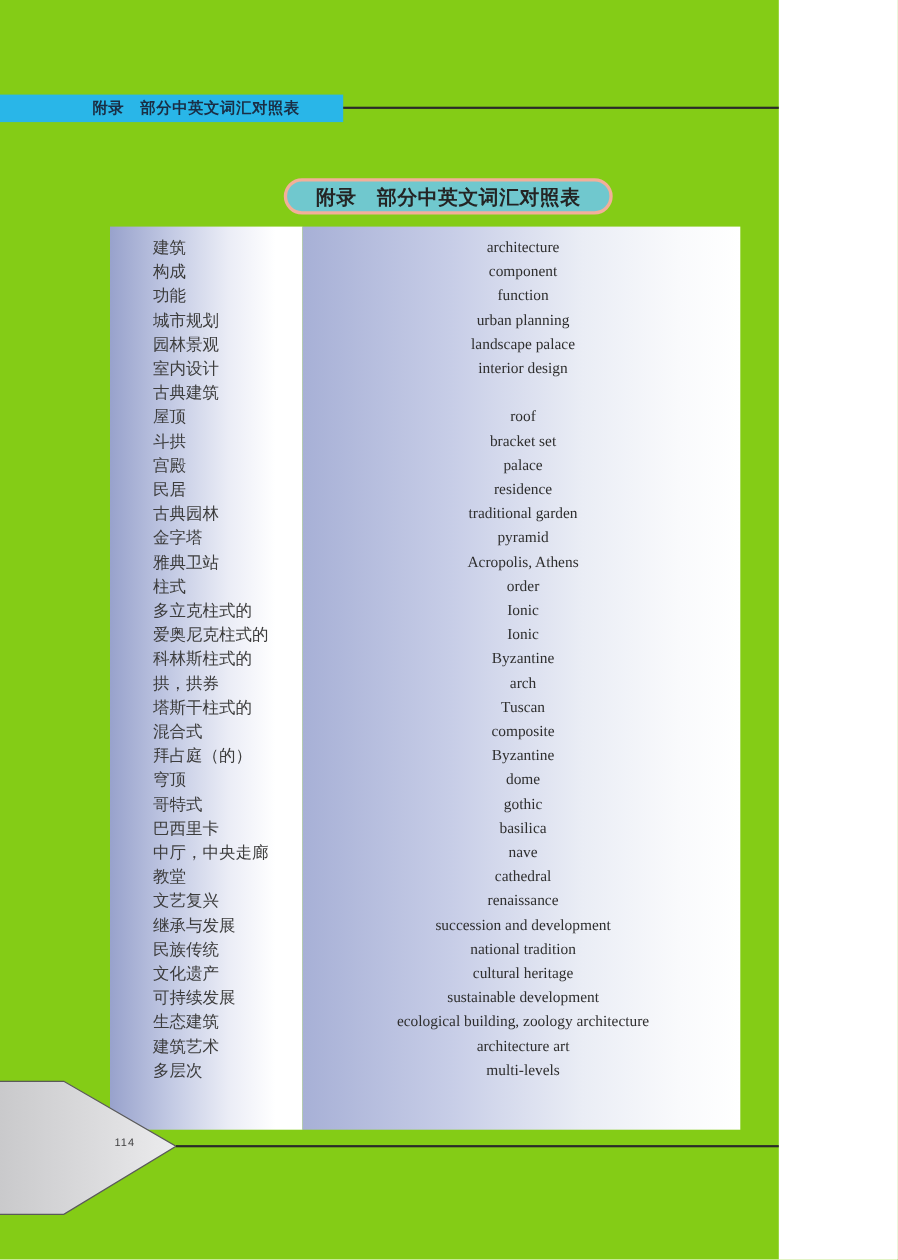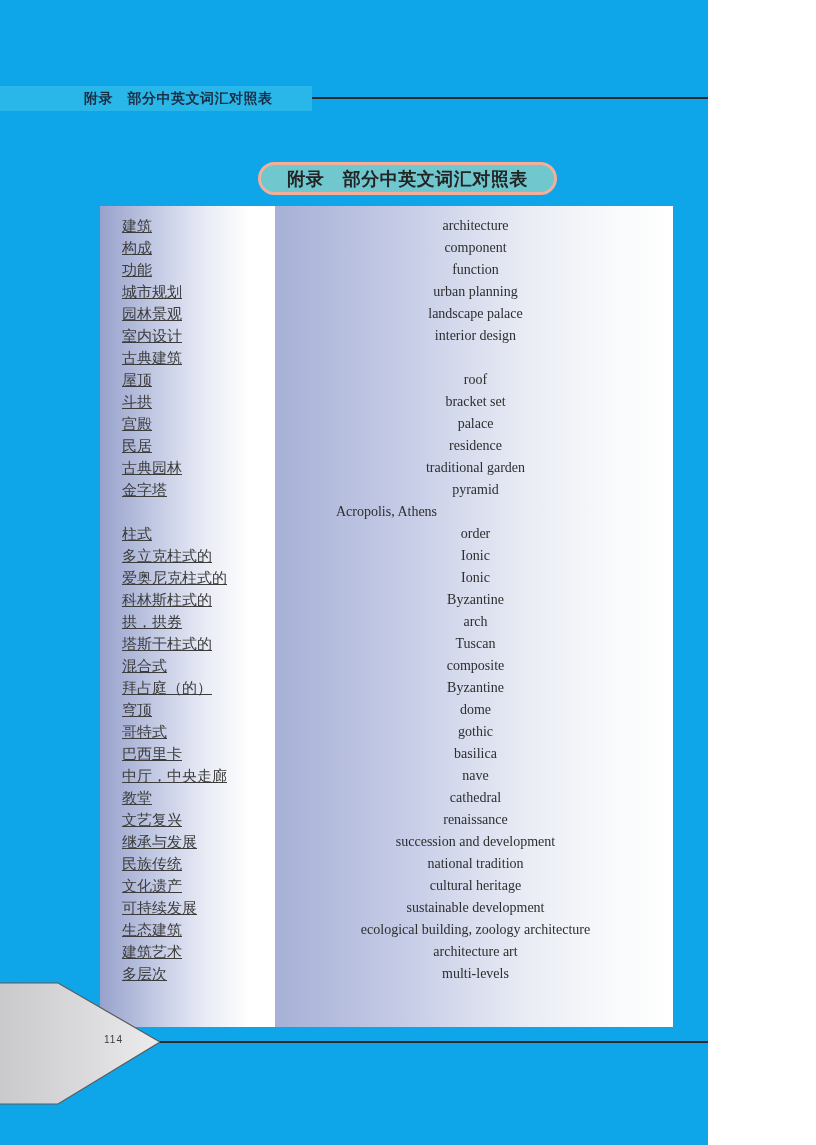--- a/index.html
+++ b/index.html
@@ -1,16 +1,16 @@
 <!DOCTYPE html>
 <html><head>
 <meta charset="utf-8">
 <style>
   html,body{margin:0;padding:0;background:#fff;}
-  .page{position:relative;width:708px;height:1145px;background:#0ea5e9;overflow:hidden;
+  .page{position:relative;width:708px;height:1145px;background:#84cc16;overflow:hidden;
         font-family:"Liberation Sans",sans-serif;}
   
   .header-bar{position:absolute;left:0;top:86px;width:312px;height:25px;background:#29B6E8;}
   .header-bar .label{position:absolute;left:84px;top:0;line-height:25px;font-size:14px;
         font-weight:bold;color:#1A2E45;letter-spacing:.5px;white-space:nowrap;}
   .header-rule{position:absolute;left:312px;top:97px;width:504px;height:2px;background:#2A2A2A;}
   
   .title-pill{position:absolute;left:258px;top:162px;width:299px;height:33px;box-sizing:border-box;
         background:#70C8CE;border:3px solid #F3AF99;border-radius:17px;
         display:flex;align-items:center;justify-content:center;}
@@ -18,21 +18,21 @@
   
   .panel{position:absolute;top:206px;height:821px;}
   .panel-zh{left:100px;width:175px;
         background:linear-gradient(90deg,#98A2CC 0%,#C3CAE4 32%,#EBEDF6 62%,#FFFFFF 86%,#FFFFFF 100%);}
   .panel-en{left:275px;width:398px;
         background:linear-gradient(90deg,#A7B0D6 0%,#C7CDE7 34%,#EAEDF5 64%,#F9FAFC 86%,#FFFFFF 100%);}
   
   .glossary{position:absolute;left:100px;top:215px;width:573px;
         font-family:"Liberation Serif","DejaVu Serif",serif;}
   .g-row{display:flex;height:22px;line-height:22px;}
-  .g-zh{box-sizing:border-box;width:178px;padding-left:22px;font-size:15px;color:#3C3C3C;white-space:nowrap;text-decoration:underline;}
+  .g-zh{box-sizing:border-box;width:178px;padding-left:39px;font-size:15px;color:#3C3C3C;white-space:nowrap;}
   .g-en{flex:1;font-size:14px;color:#2E2E2E;white-space:nowrap;text-align:center;}
   
   .corner-arrow{position:absolute;left:0;top:980px;width:170px;height:130px;}
   .page-number{position:absolute;left:104px;top:1034px;font-size:10px;color:#3E3E3E;letter-spacing:1px;}
   .bottom-rule{position:absolute;left:160px;top:1041px;width:656px;height:2px;background:#2A2A2A;}
 </style>
 </head>
 <body>
 
 <div class="page">
@@ -109,20 +109,21 @@
       <span class="g-zh">古典园林</span>
       <span class="g-en">traditional garden</span>
     </div>
 
     <div class="g-row">
       <span class="g-zh">金字塔</span>
       <span class="g-en">pyramid</span>
     </div>
 
     <div class="g-row">
+      <span class="g-zh">雅典卫站</span>
       <span class="g-en">Acropolis, Athens</span>
     </div>
 
     <div class="g-row">
       <span class="g-zh">柱式</span>
       <span class="g-en">order</span>
     </div>
 
     <div class="g-row">
       <span class="g-zh">多立克柱式的</span>

